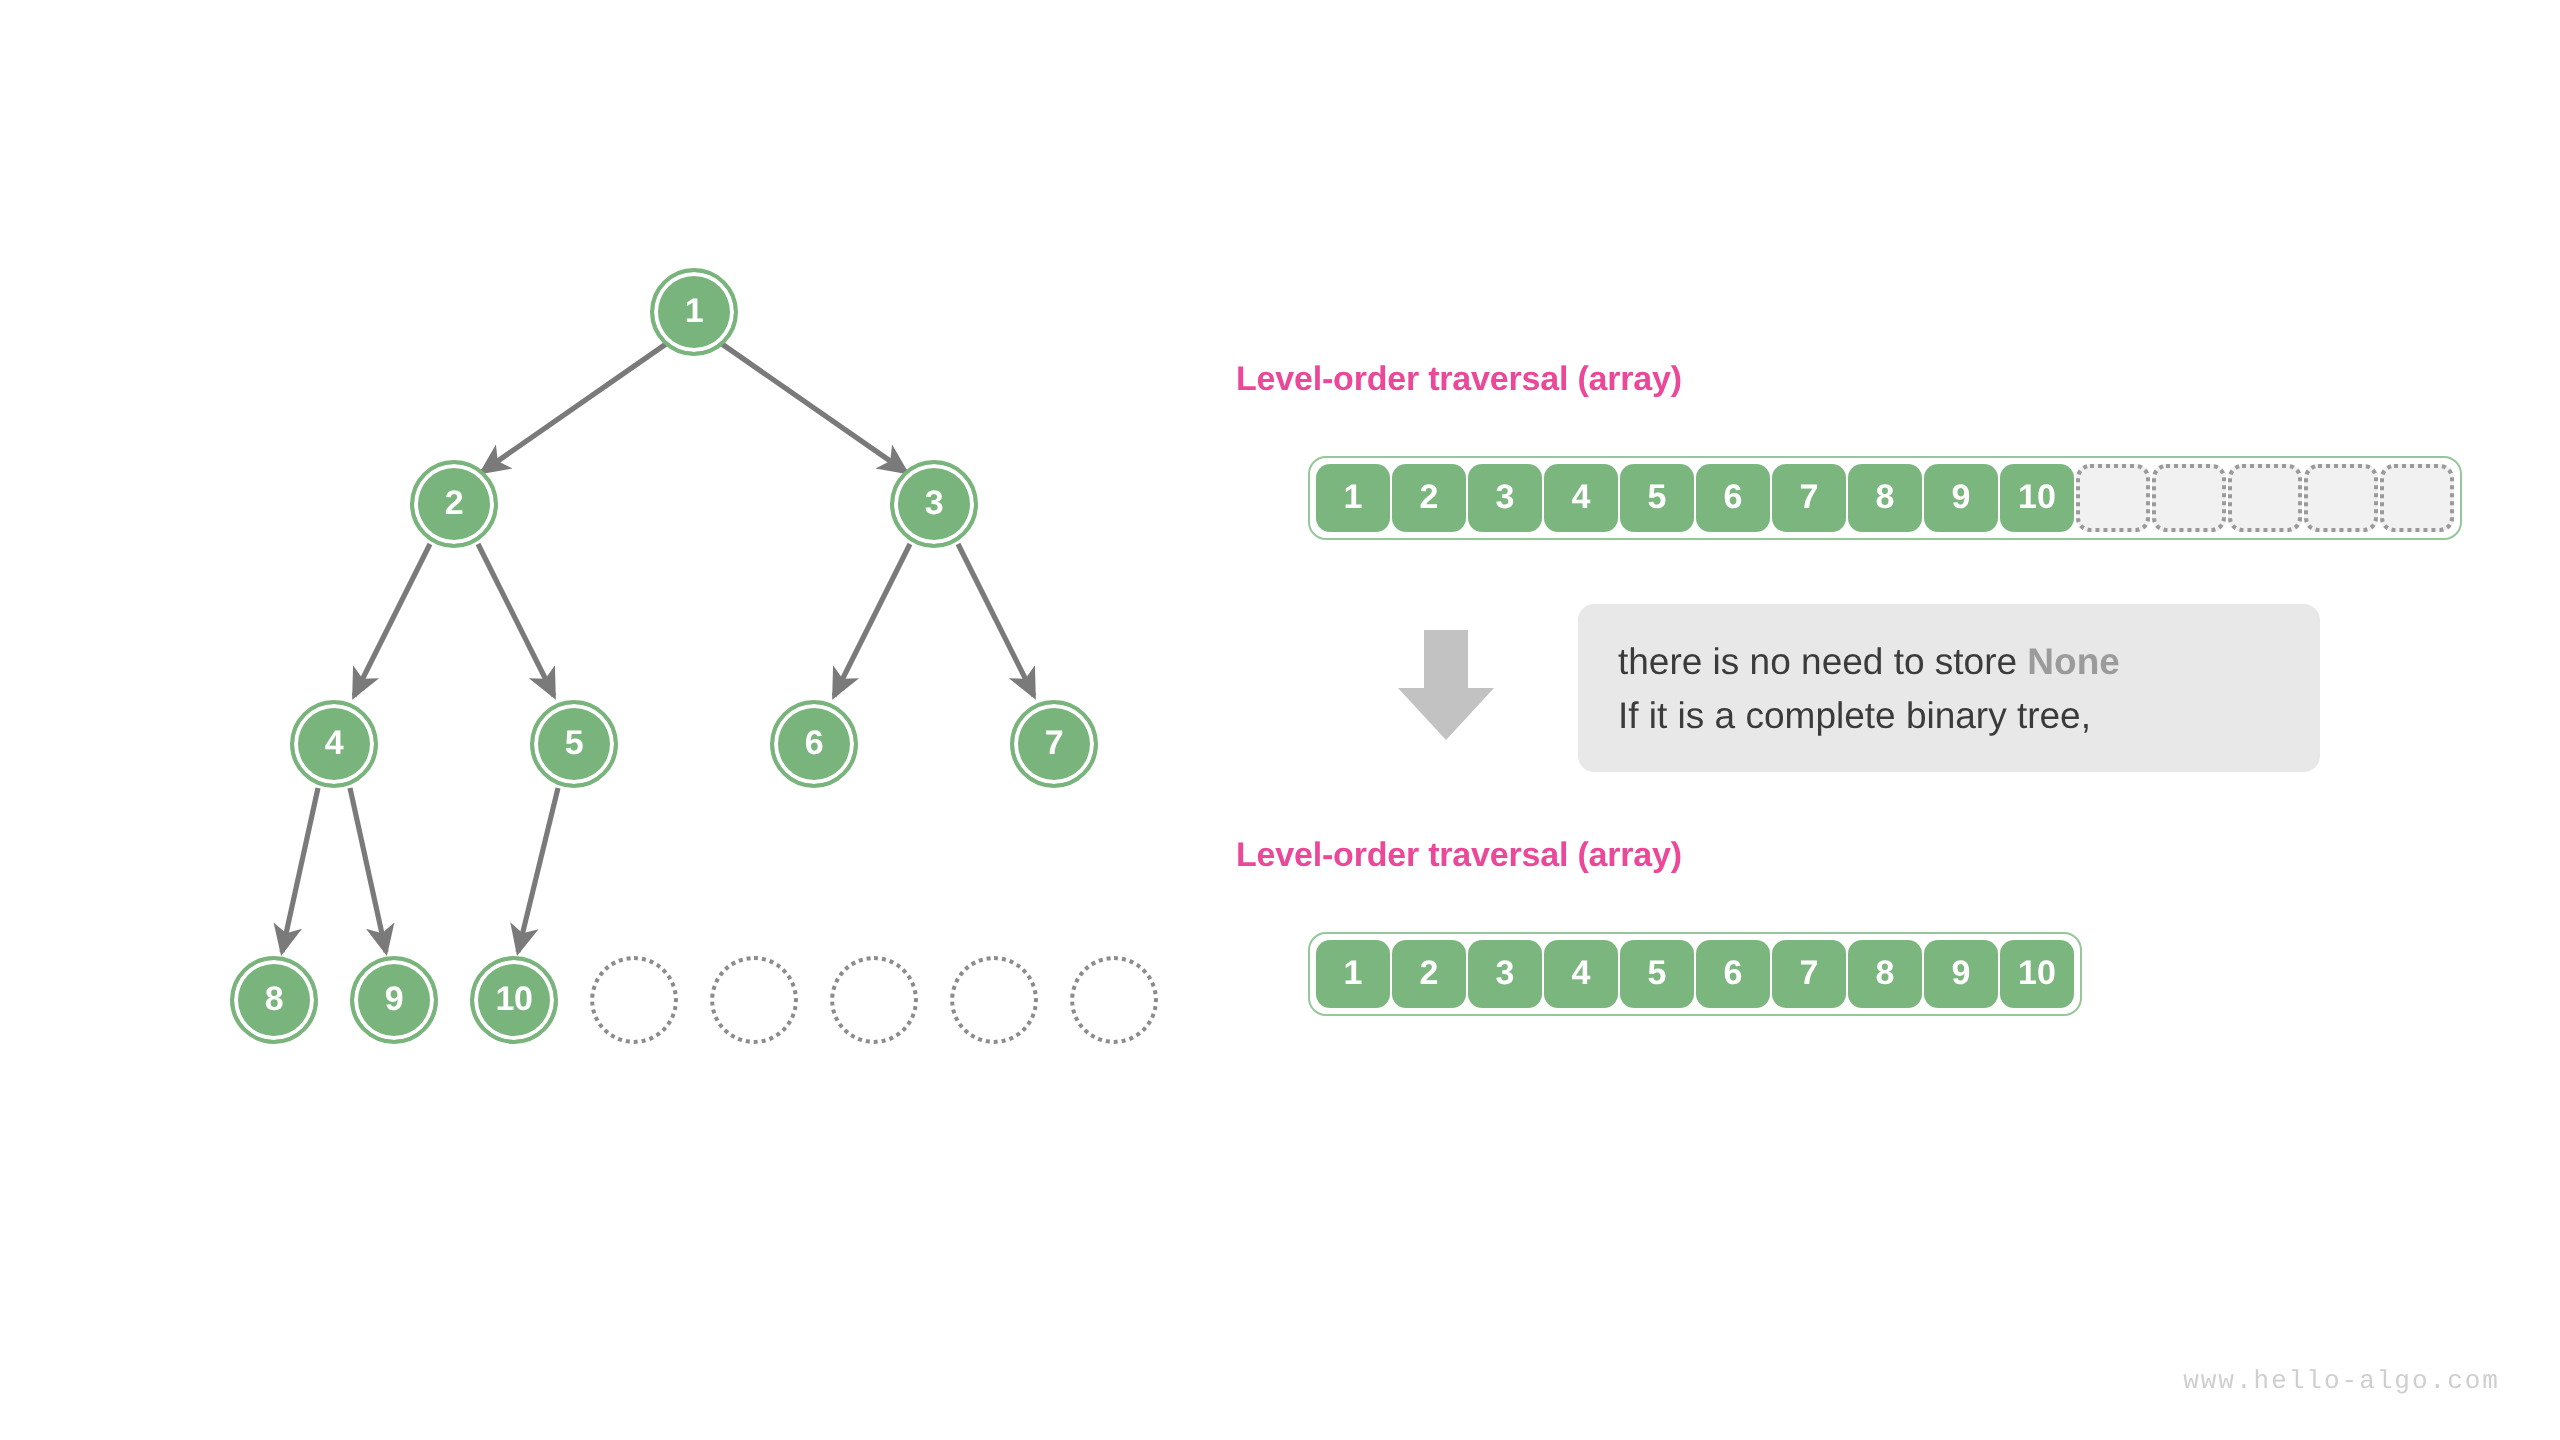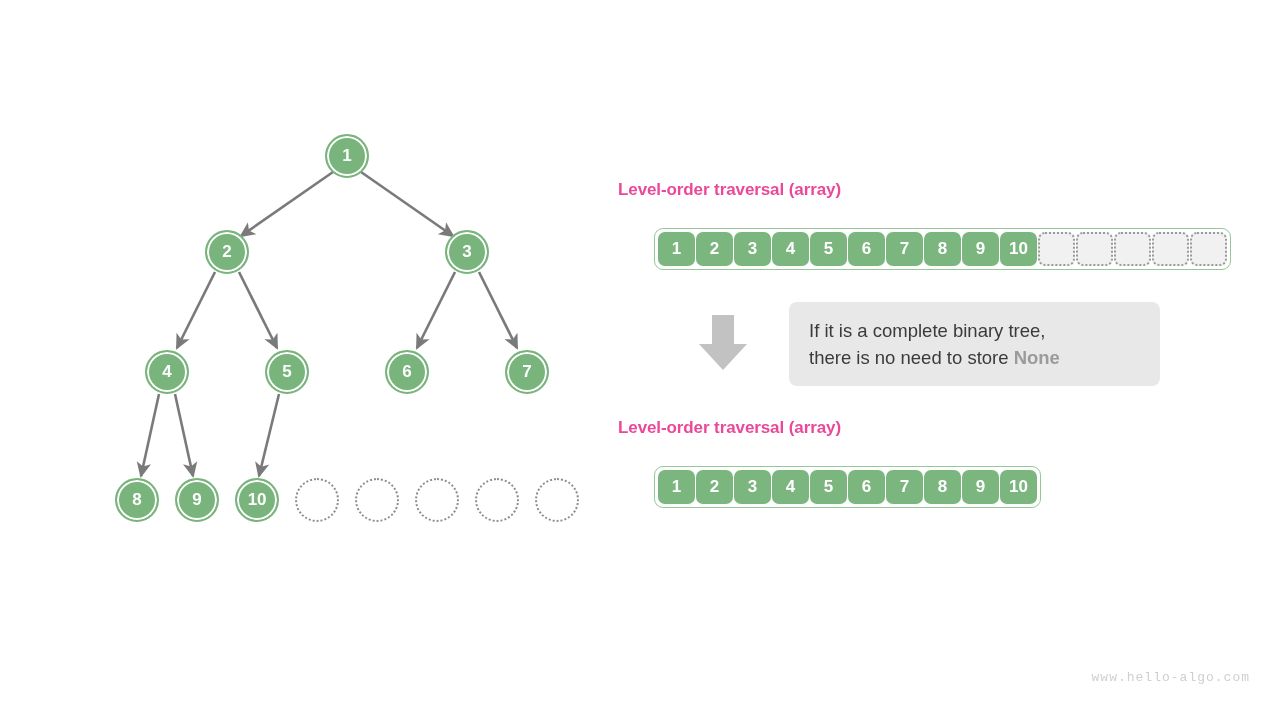--- a/index.html
+++ b/index.html
@@ -125,21 +125,21 @@
 
   #down-arrow {
     position: absolute;
     left: 697px;
     top: 313px;
   }
 
   #watermark {
     position: absolute;
     right: 30px;
-    bottom: 35px;
+    bottom: 22px;
     color: #cfcfcf;
     font-size: 13px;
     letter-spacing: 1px;
     font-family: "Liberation Mono", monospace;
   }
 </style>
 </head>
 <body>
 
 <div id="stage">
@@ -197,24 +197,24 @@
       <div class="array-cell empty"></div>
       <div class="array-cell empty"></div>
       <div class="array-cell empty"></div>
     </div>
 
   <svg id="down-arrow" width="52" height="60" viewBox="0 0 52 60" xmlns="http://www.w3.org/2000/svg">
     <path d="M15,2 L37,2 L37,31 L50,31 L26,57 L2,31 L15,31 Z" fill="#c2c2c2"></path>
   </svg>
 
   <div id="note-box">
-    <div class="note-line">If it is a complete binary tree,</div>
     <div class="note-line">
       <span>there is no need to store </span><span class="note-em">None</span>
     </div>
+    <div class="note-line">If it is a complete binary tree,</div>
   </div>
 
   <div class="section-title" style="left:618px; top:418px;">Level-order traversal (array)</div>
   <div class="array-frame" id="bottom-array" style="left:654px; top:466px;">
       <div class="array-cell">1</div>
       <div class="array-cell">2</div>
       <div class="array-cell">3</div>
       <div class="array-cell">4</div>
       <div class="array-cell">5</div>
       <div class="array-cell">6</div>

